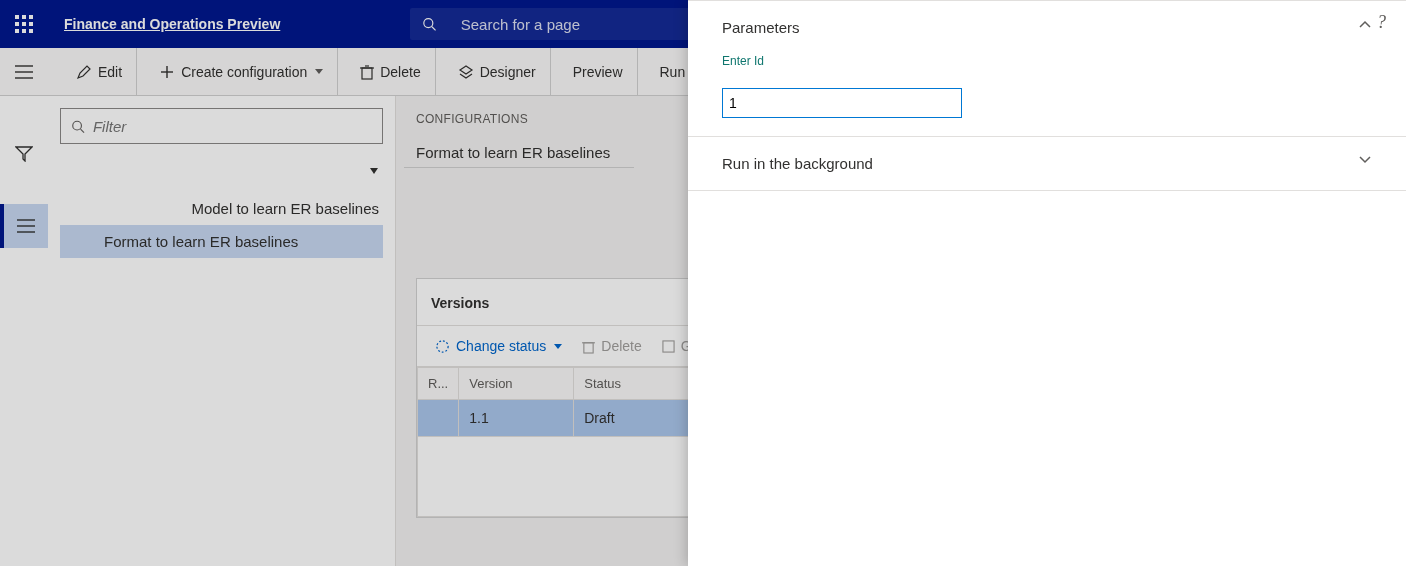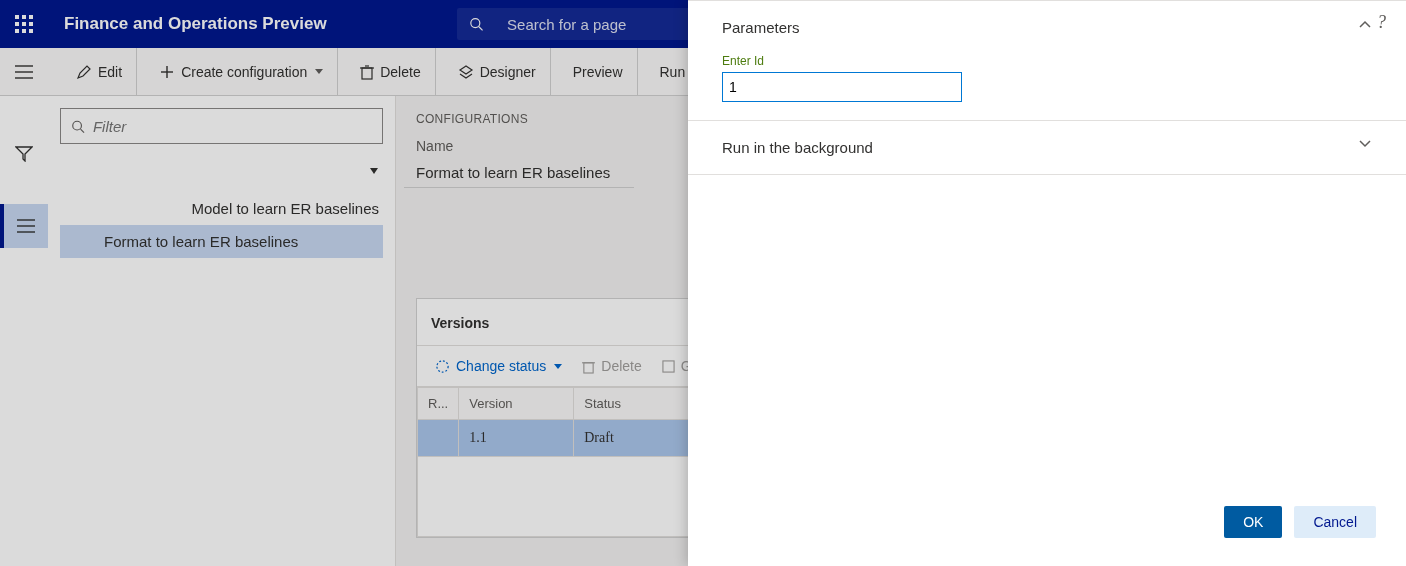--- a/index.html
+++ b/index.html
@@ -3,21 +3,21 @@
   <meta charset="utf-8">
   <style>
     * { box-sizing: border-box; margin: 0; padding: 0; }
     body { font-family: "Segoe UI", -apple-system, BlinkMacSystemFont, sans-serif; font-size: 14px; color: #323130; overflow: hidden; width: 1406px; height: 566px; position: relative; }
 
     
     .topnav { height: 48px; background: #00188f; display: flex; align-items: center; color: white; }
     .waffle { width: 48px; height: 48px; display: flex; align-items: center; justify-content: center; cursor: pointer; }
     .waffle-grid { width: 18px; height: 18px; display: grid; grid-template-columns: repeat(3,4px); grid-template-rows: repeat(3,4px); gap: 3px; }
     .waffle-grid span { background: white; width:4px; height:4px; }
-    .app-title { font-size: 17px; font-weight: 600; margin-left: 16px; }
+    .app-title { font-size: 14px; font-weight: 600; margin-left: 16px; text-decoration: underline; }
     .search-box { margin-left: 130px; display: flex; align-items: center; background: rgba(255,255,255,0.08); border-radius: 2px; height: 32px; width: 420px; padding: 0 12px; }
     .search-box input { background: transparent; border: none; outline: none; color: white; font-size: 15px; margin-left: 24px; width: 100%; }
     .search-box input::placeholder { color: rgba(255,255,255,0.85); }
 
     
     .actionbar { height: 48px; border-bottom: 1px solid #d1d1d1; display: flex; align-items: center; background: #faf9f8; }
     .hamburger { width: 48px; height: 48px; display: flex; align-items: center; justify-content: center; cursor: pointer; }
     .actionbar-items { display: flex; align-items: center; margin-left: 14px; gap: 8px; }
     .action-btn { display: flex; align-items: center; gap: 6px; padding: 0 14px; height: 47px; cursor: pointer; font-size: 14px; color: #323130; position: relative; }
     .action-btn.sep { border-right: 1px solid #d1d1d1; }
@@ -46,36 +46,36 @@
     .detail-col-val { font-size: 15px; border-bottom: 1px solid #d1d1d1; padding: 6px 12px 6px 12px; min-width: 230px; }
 
     .versions-card { margin: 110px 0 0 20px; border: 1px solid #d1d1d1; background:#fff; width: 610px; }
     .versions-title { padding: 16px 14px 14px 14px; font-weight:600; font-size:14px; border-bottom:1px solid #e1dfdd;}
     .versions-toolbar { display:flex; align-items:center; gap:4px; padding: 8px 10px; border-bottom:1px solid #e1dfdd; }
     .ver-btn { display:flex; align-items:center; gap:6px; padding:4px 8px; cursor:pointer; font-size:14px; }
     .ver-btn.primary { color: #0066cc; }
     .ver-btn.muted { color: #a19f9d; }
     .ver-table { width:100%; border-collapse: collapse; }
     .ver-table th { text-align:left; font-weight:400; font-size:13px; color:#605e5c; padding:8px 10px; border:1px solid #e1dfdd; background:#faf9f8;}
-    .ver-table td { padding:10px 10px; border:1px solid #e1dfdd; font-size:14px;font-family:Liberation Serif, serif; }
+    .ver-table td { padding:10px 10px; border:1px solid #e1dfdd; font-size:14px; }
     .ver-table tr.selected td { background: #ABC6EC; }
     .ver-table td.empty, .ver-table tr.blank td { height: 80px; background:#fff; }
 
     
     .scrim { position:absolute; inset:0; background: rgba(0,0,0,0.14); }
 
     
     .panel { position:absolute; top:0; right:0; bottom:0; width: 718px; background:#fff; box-shadow: -2px 0 12px rgba(0,0,0,0.2); display:flex; flex-direction:column; z-index:10;}
     .panel-help { position:absolute; top:12px; right:20px; color:#605e5c; font-size:18px; font-style:italic; font-family: Georgia, serif; cursor:pointer;}
     .panel-title { font-size: 28px; font-weight: 700; padding: 36px 34px 28px 34px; }
     .panel-section { border-top: 1px solid #e1dfdd; padding: 18px 34px; }
     .section-header { display:flex; align-items:flex-start; justify-content:space-between; cursor:pointer; }
     .section-title { font-size: 15px; color:#323130; }
     .field { margin-top: 18px; display:flex; flex-direction:column; }
-    .field label { font-size:12px; color:#4d7c0f; margin-bottom:4px;}
+    .field label { font-size:12px; color:#0f766e; margin-bottom:20px;}
     .field input { border:1px solid #0078d4; height:30px; padding: 2px 6px; font-size:14px; width:240px; outline:none;}
     .panel-footer { margin-top:auto; padding: 18px 30px 28px; display:flex; justify-content:flex-end; gap:12px; }
     .btn { height: 32px; padding: 0 18px; font-size:14px; border-radius:2px; cursor:pointer; border:1px solid transparent; }
     .btn.primary { background:#005ba1; color:#fff; }
     .btn.secondary { background:#deecf9; color:#00188f; }
 
     svg { display:block; }
   </style>
 </head>
 <body>
@@ -189,21 +189,20 @@
       <div class="tree-child selected">
         <span>Format to learn ER baselines</span>
       </div>
     </div>
   </div>
 
   <div class="detail-panel">
     <div class="detail-label">CONFIGURATIONS</div>
     <div class="detail-row">
       <div class="detail-col">
-        <div class="detail-col-label">Name</div>
         <div class="detail-col-val">Format to learn ER baselines</div>
       </div>
       <div class="detail-col">
         <div class="detail-col-label">Des</div>
       </div>
     </div>
 
     <div class="versions-card">
       <div class="versions-title">Versions</div>
       <div class="versions-toolbar">
@@ -275,17 +274,13 @@
     <div class="section-header">
       <span class="section-title">Run in the background</span>
       <span>
         <svg width="14" height="10" viewBox="0 0 14 10" fill="none" stroke="#605e5c" stroke-width="1.5">
             <path d="M2 2 L7 7 L12 2"></path>
           </svg>
       </span>
     </div>
   </div>
 
-  <div class="panel-footer">
-    <button class="btn primary">OK</button>
-    <button class="btn secondary">Cancel</button>
-  </div>
 </div>
 
 </body></html>

